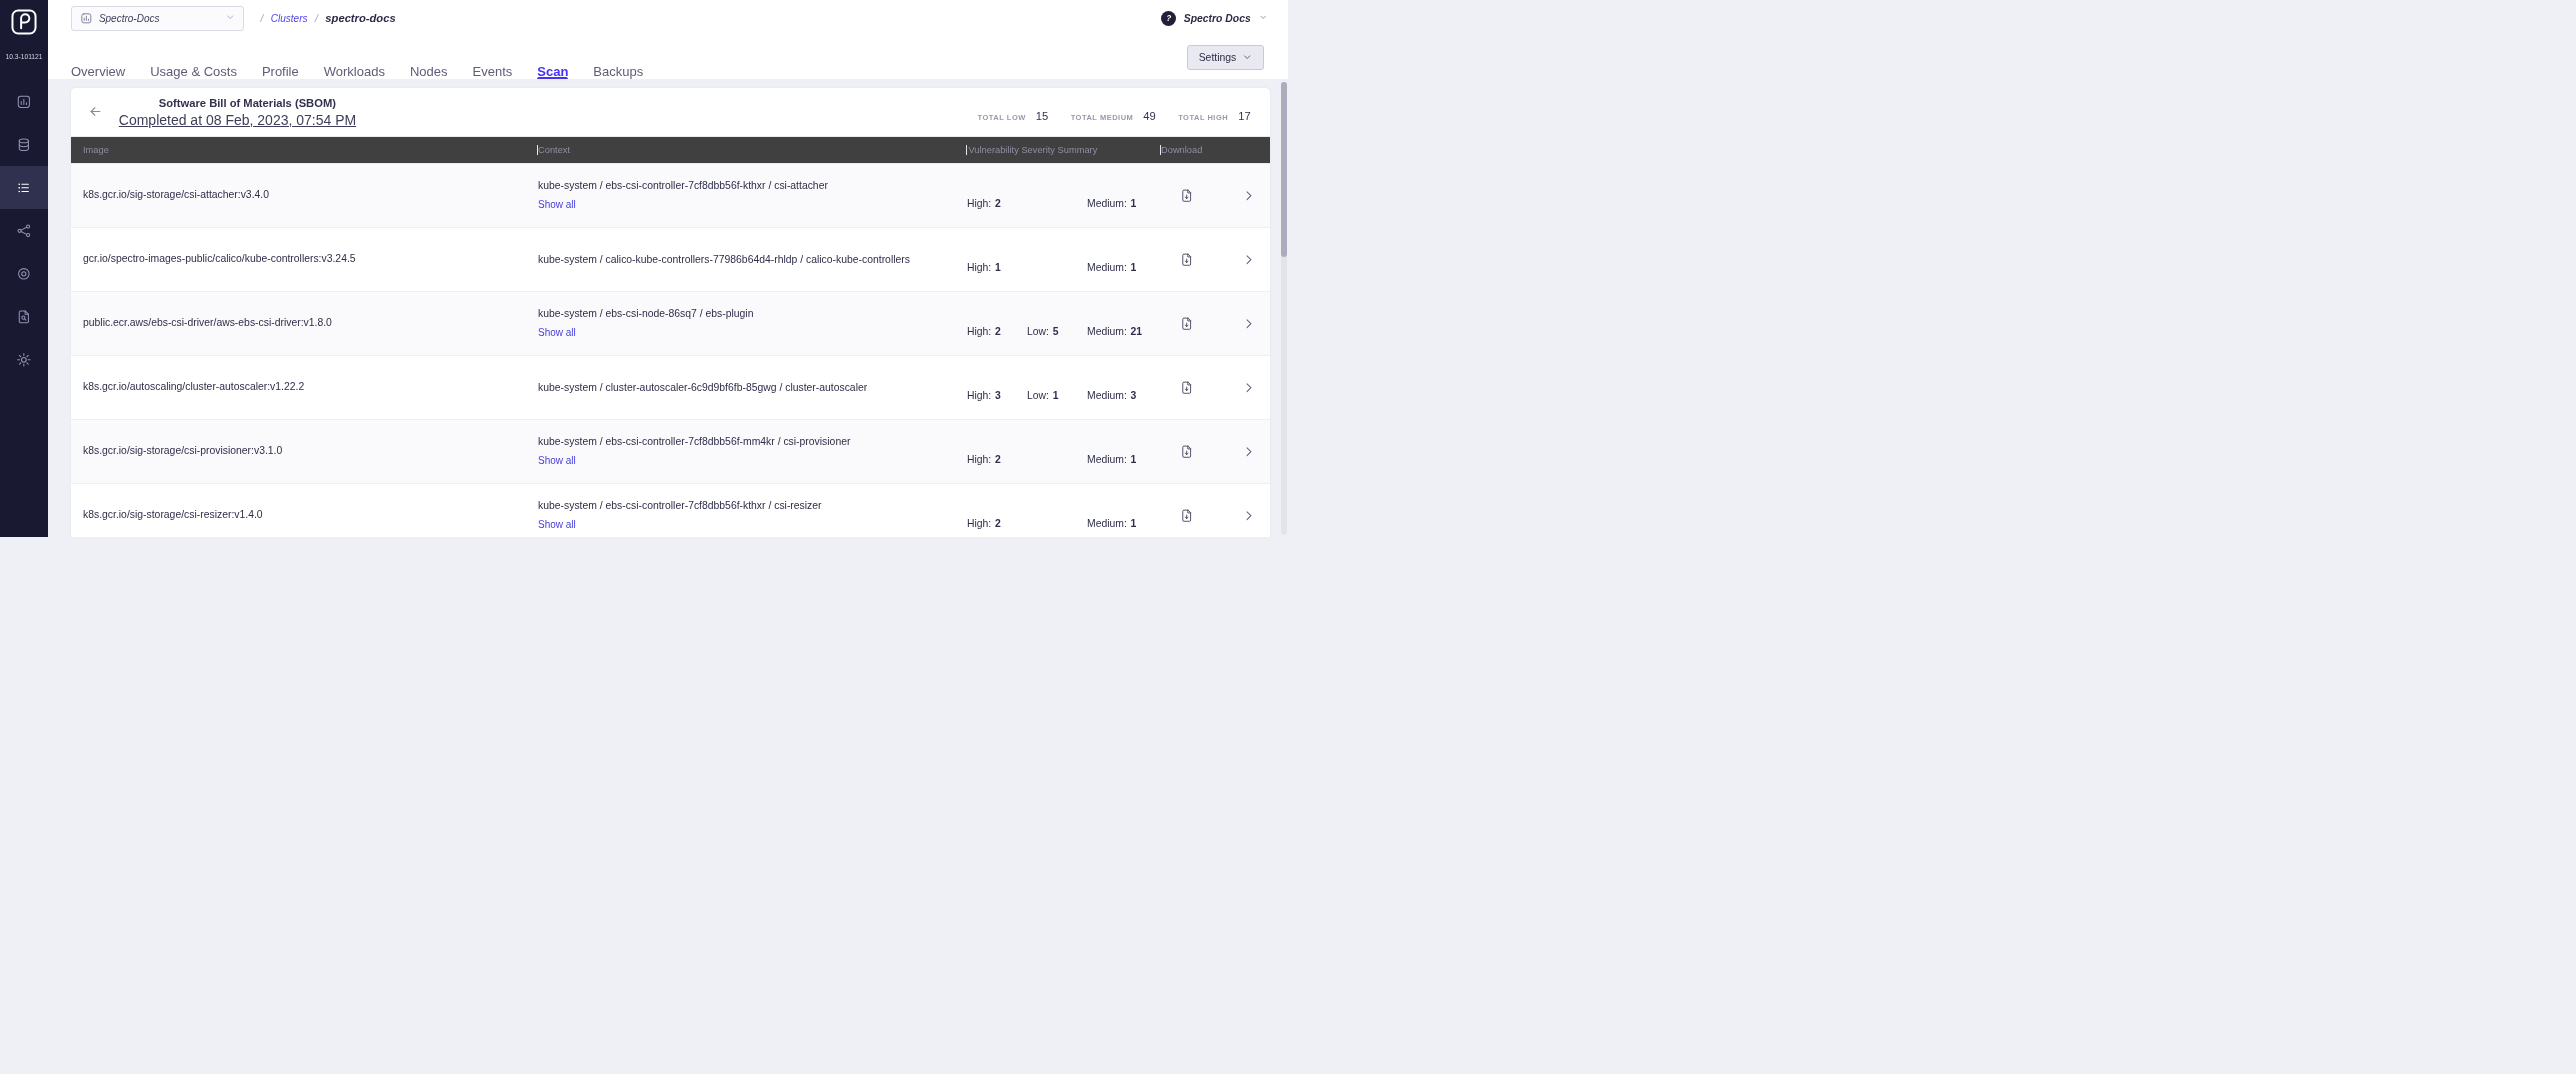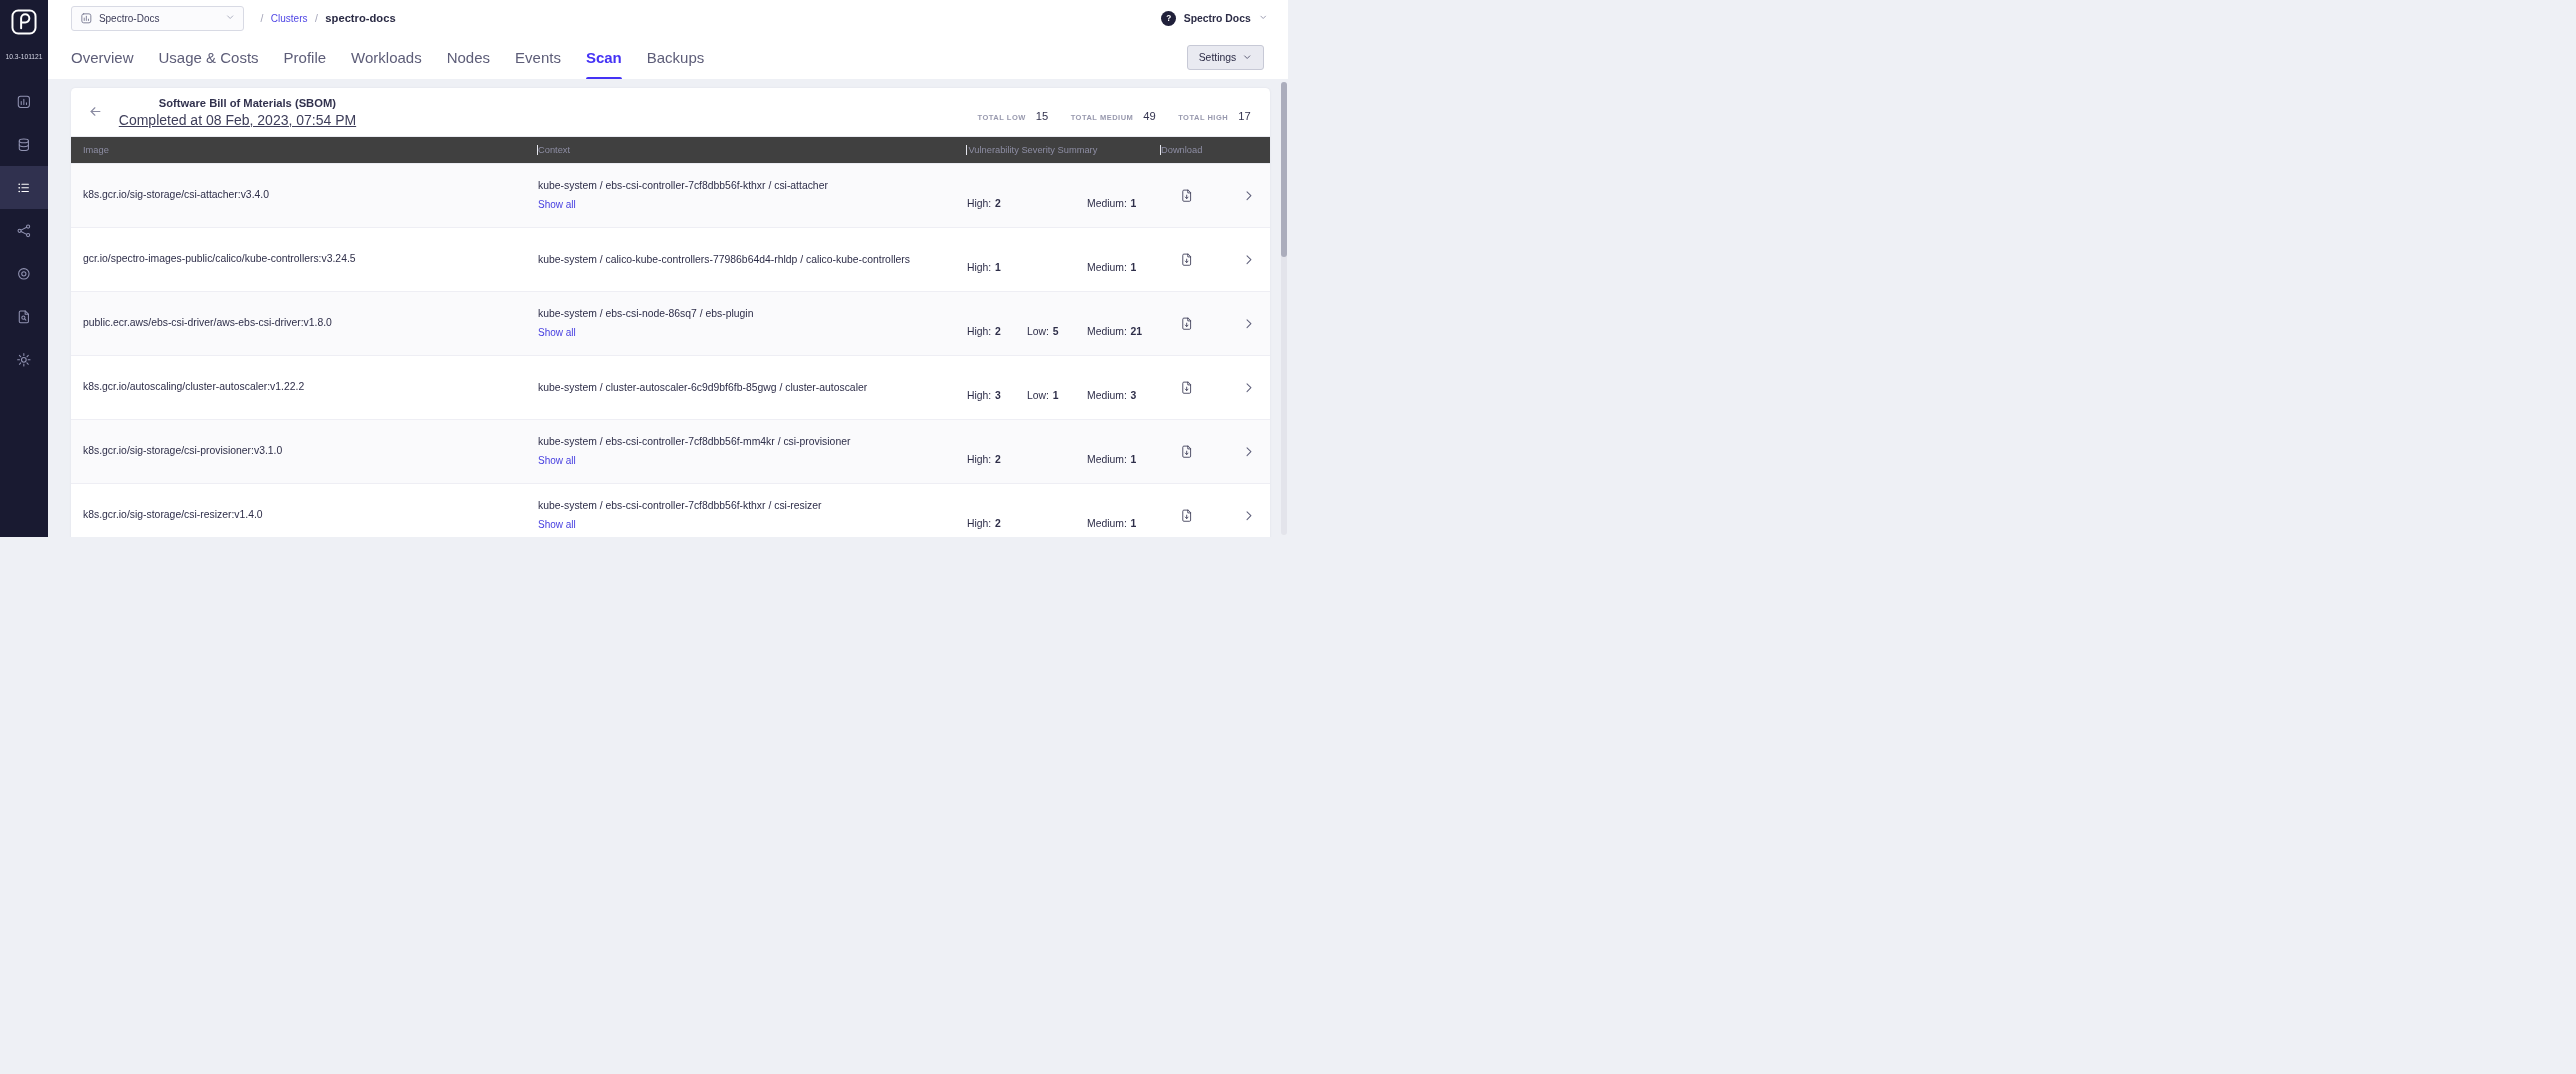--- a/index.html
+++ b/index.html
@@ -22,21 +22,21 @@
     color:#d6d7e6; font-size:6.7px; line-height:1.35; text-align:center;
     margin-top:16.4px; width:39px; word-break:break-all;
   }
   .nav { margin-top:19.4px; width:48px; display:flex; flex-direction:column; }
   .nav-item { width:48px; height:43px; display:flex; align-items:center; justify-content:center; cursor:pointer; }
   .nav-item svg { width:15.7px; height:15.7px; stroke:currentColor; fill:none; stroke-width:1.6; stroke-linecap:round; stroke-linejoin:round; }
   .nav-item.active { background:#30314f; color:#ffffff; }
 
   
   .main-col { flex:1; display:flex; flex-direction:column; min-width:0; }
-  .topbar { height:36px; background:#fff; display:flex; align-items:center; padding:0 19.4px 0 23px; }
+  .topbar { height:36px; background:#fff; display:flex; align-items:center; padding:0 19.4px 0 23px;font-style:italic; }
   .proj-select {
     display:flex; align-items:center; gap:6.7px; width:173px; height:25px;
     border:0.7px solid #d8dae4; border-radius:3px; background:#fbfbfd;
     padding:0 7.5px; cursor:pointer;
   }
   .proj-select svg { width:12.7px; height:12.7px; stroke:#6e7089; fill:none; stroke-width:1.6; stroke-linecap:round; stroke-linejoin:round; }
   .proj-label { font-size:10px; color:#3c3c58; }
   .proj-select .chev { margin-left:auto; }
   .chev svg { width:10.4px; height:10.4px; stroke:#8d8fa6; }
   .breadcrumb { display:flex; align-items:center; gap:7.5px; margin-left:16.4px; }
@@ -47,21 +47,21 @@
   .help-circle {
     width:15px; height:15px; border-radius:50%; background:#20203a; color:#fff;
     font-size:8.2px; font-weight:700; display:flex; align-items:center; justify-content:center; cursor:pointer;
   }
   .user-label { font-size:10.4px; color:#2c2c46; font-weight:600; }
 
   
   .tabbar { height:43px; background:#fff; display:flex; align-items:stretch; padding:0 24px 0 23px; }
   .tab-list { display:flex; gap:25px; }
   .tab {
-    position:relative; display:flex; align-items:center; font-size:15px;
+    position:relative; display:flex; align-items:flex-end; font-size:13px;
     color:#5d5d78; cursor:pointer; white-space:nowrap;
   }
   .tab.active { color:#4432f5; font-weight:600; }
   .tab.active::after {
     content:""; position:absolute; left:0; right:0; bottom:0; height:2.2px;
     background:#4432f5; border-radius:2.2px 2.2px 0 0;
   }
   .settings-btn {
     margin-left:auto; align-self:center; display:flex; align-items:center; gap:6px;
     height:25px; padding:0 10.4px; background:#e9eaf1; border:0.7px solid #c7c9d6;

